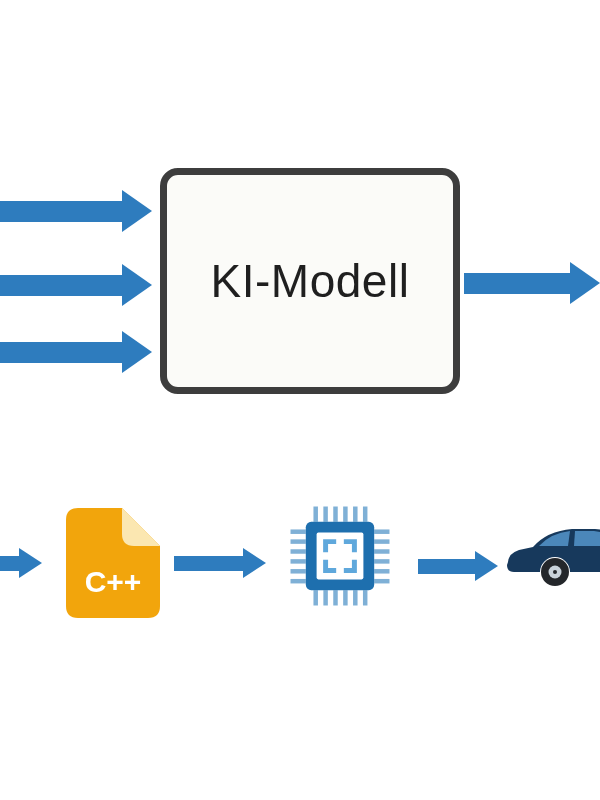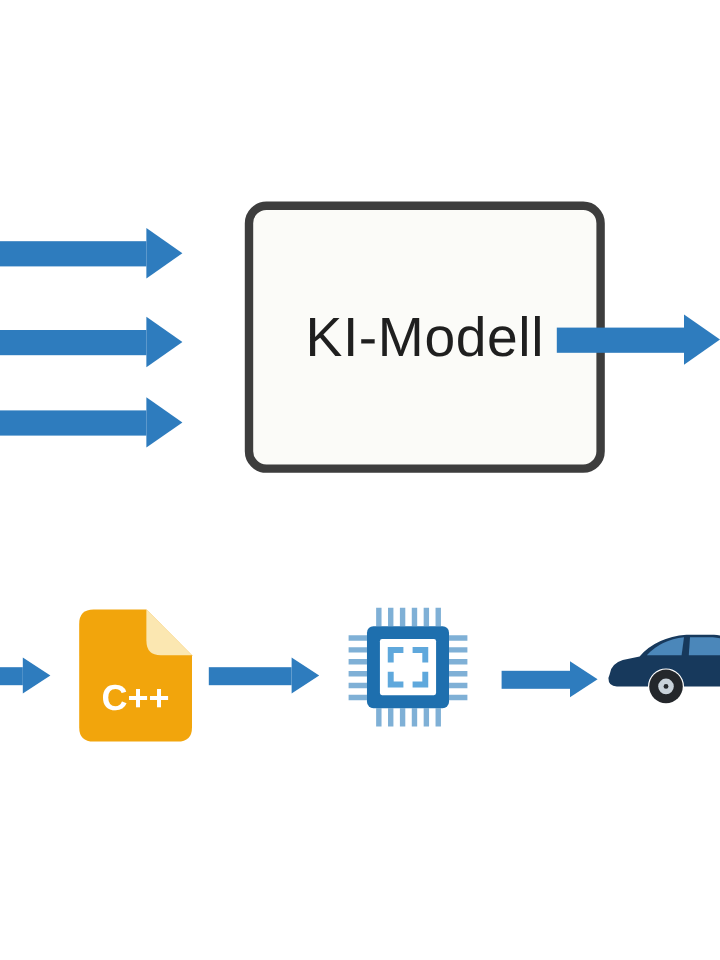--- a/index.html
+++ b/index.html
@@ -48,21 +48,20 @@
     top: 168px;
     width: 300px;
     height: 226px;
     box-sizing: border-box;
     border: 7px solid var(--box-border, #3d3d3d);
     border-radius: 18px;
     background: var(--box-fill, #fbfbf8);
     display: flex;
     align-items: center;
     justify-content: center;
-    margin-left: 44px;
   }
   .ki-label {
     font-size: 46px;
     color: #1f1f1f;
     letter-spacing: 0.5px;
   }
 
   
   .icon { position: absolute; }
 

